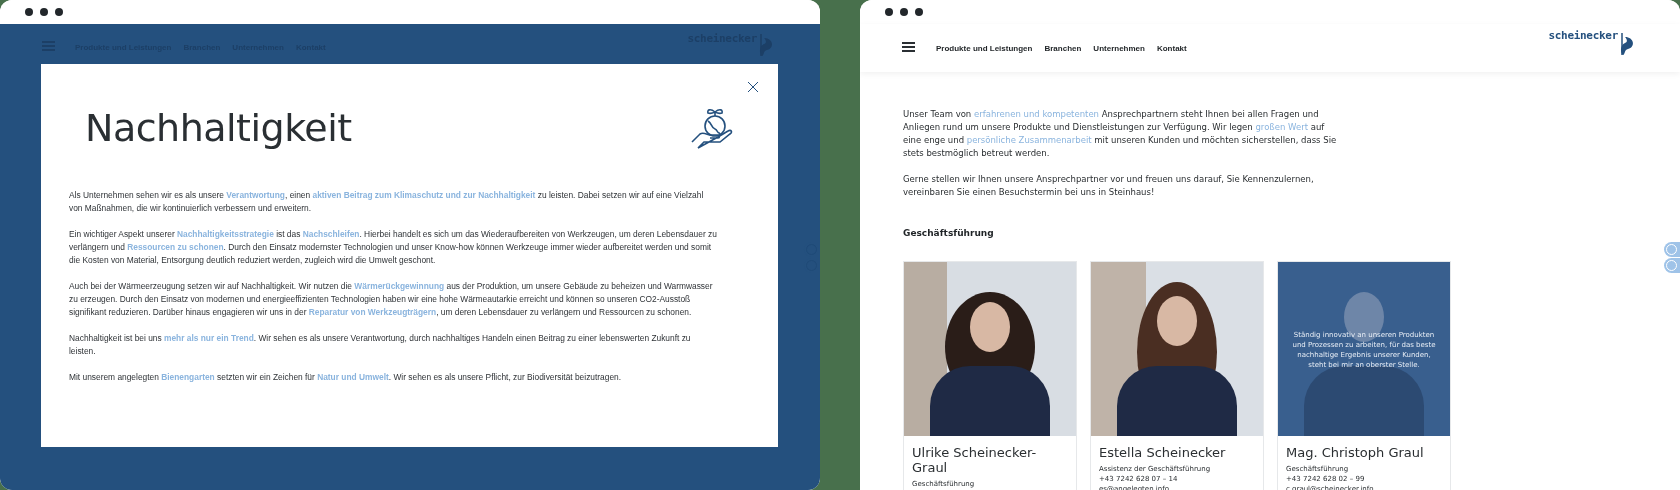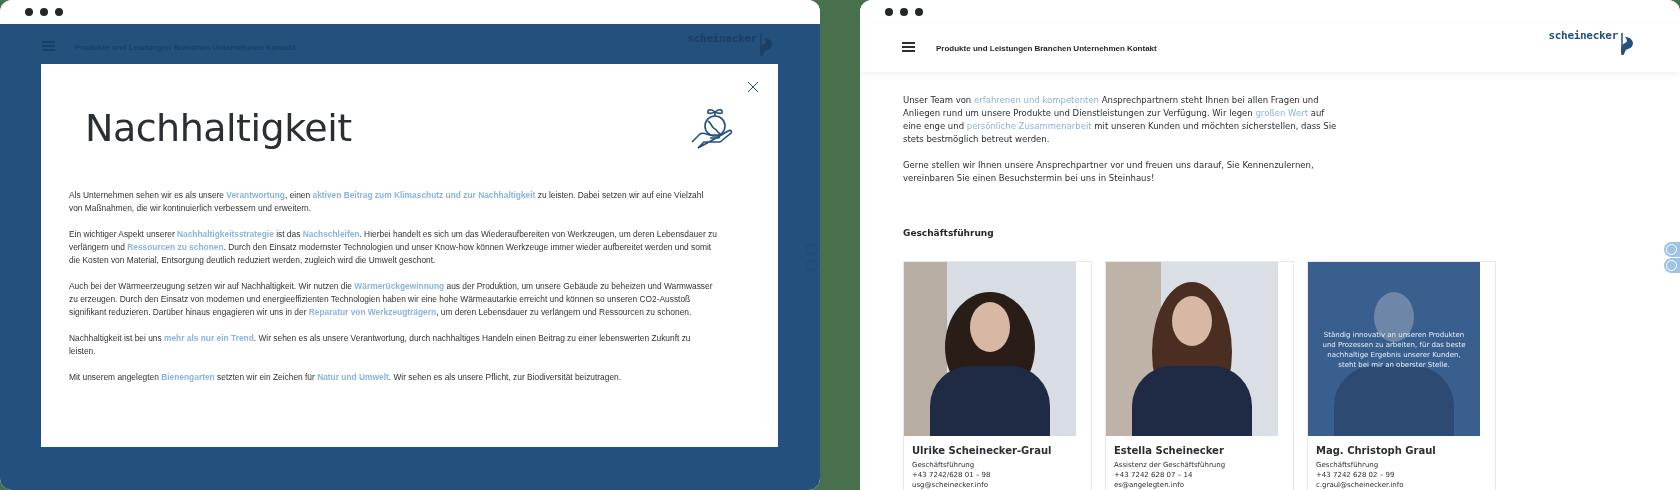--- a/index.html
+++ b/index.html
@@ -12,21 +12,21 @@
 
   .titlebar { height: 24px; position: relative; background: #fff; }
   .dots { position: absolute; left: 25px; top: 8px; display: flex; gap: 7px; }
   .dot { width: 8px; height: 8px; border-radius: 50%; background: #22272b; display: inline-block; }
 
   
   .left-body { position: absolute; top: 24px; left: 0; right: 0; bottom: 0; background: #24507e; border-radius: 0 0 10px 10px; }
   .left-nav { position: absolute; top: 0; left: 0; right: 0; height: 40px; }
   .hamburger { position: absolute; left: 42px; top: 17px; width: 13px; height: 10px; }
   .hamburger span { display: block; height: 1.5px; background: #1c3f66; margin-bottom: 2.5px; }
-  .nav-links { position: absolute; left: 75px; top: 19px; display: flex; gap: 2px; font-size: 8px; font-weight: bold; }
+  .nav-links { position: absolute; left: 75px; top: 19px; display: flex; gap: 12px; font-size: 8px; font-weight: bold; }
   .left-nav .nav-links a { color: #1c3f66; text-decoration: none; }
   .logo { position: absolute; display: flex; align-items: flex-start; }
   .logo-text { font-family: "DejaVu Sans Mono", monospace; font-weight: bold; font-size: 11px; letter-spacing: -0.3px; }
   .left-logo { right: 45px; top: 8px; }
   .left-logo .logo-text { color: #1c3f66; }
 
   .modal { position: absolute; left: 41px; top: 40px; width: 737px; height: 383px; background: #fff; }
   .modal-close { position: absolute; right: 18px; top: 16px; width: 14px; height: 14px; cursor: pointer; }
   .modal-icon { position: absolute; right: 40px; top: 40px; width: 50px; height: 50px; }
   .modal-title { position: absolute; left: 44px; top: 42px; font-size: 38px; font-weight: normal; color: #2a2f33; letter-spacing: -0.5px; font-family: "DejaVu Sans", sans-serif; }
@@ -41,41 +41,41 @@
   
   .right-body { position: absolute; top: 24px; left: 0; right: 0; bottom: 0; background: #fff; }
   .right-nav { position: absolute; top: 0; left: 0; right: 0; height: 48px; background: #fff; box-shadow: 0 2px 6px rgba(0,0,0,0.06); }
   .right-nav .hamburger span { background: #2a2f33; }
   .right-nav .nav-links a { color: #1f2326; text-decoration: none; }
   .right-nav .nav-links { top: 20px; left: 76px; }
   .right-nav .hamburger { left: 42px; top: 18px; }
   .right-logo { right: 44px; top: 5px; }
   .right-logo .logo-text { color: #24507e; }
 
-  .intro { position: absolute; left: 43px; top: 70px; width: 440px; font-size: 8.5px; line-height: 13px; color: #2a2e31; font-family: "DejaVu Sans", sans-serif; }
+  .intro { position: absolute; left: 43px; top: 84px; width: 440px; font-size: 8.5px; line-height: 13px; color: #2a2e31; font-family: "DejaVu Sans", sans-serif; }
   .intro p { margin-bottom: 13px; }
   .intro .hl { font-weight: normal; }
 
   .section-title { position: absolute; left: 43px; top: 204px; font-size: 9px; font-weight: bold; color: #1f2326; font-family: "DejaVu Sans", sans-serif; }
 
   .cards { position: absolute; left: 43px; top: 237px; display: flex; gap: 13px; }
-  .card { width: 189px; height: 230px; border: 1px solid #e6e8ea; background: #fff; }
+  .card { width: 174px; height: 230px; border: 1px solid #e6e8ea; background: #fff; }
   .photo { width: 172px; height: 174px; position: relative; overflow: hidden; }
   .photo.p1 { background: linear-gradient(90deg, #b8ada2 0 25%, #d8dde3 25% 100%); }
   .photo.p2 { background: linear-gradient(90deg, #bfb3a8 0 32%, #dadfe5 32% 100%); }
   .photo.p3 { background: #395f8e; }
   .body-shape { position: absolute; bottom: 0; left: 50%; transform: translateX(-50%); width: 120px; height: 70px; background: #1f2a45; border-radius: 40px 40px 0 0; }
   .hair { position: absolute; left: 50%; transform: translateX(-50%); border-radius: 50%; }
   .face { position: absolute; left: 50%; transform: translateX(-50%); width: 40px; height: 50px; background: #d8b8a4; border-radius: 50%; }
   .p3 .body-shape { background: #2c4a72; }
   .p3 .face { background: #6e86a8; top: 30px; }
   .quote { position: absolute; left: 12px; right: 12px; top: 68px; font-size: 7px; line-height: 10px; color: #e8eef6; text-align: center; font-family: "DejaVu Sans", sans-serif; }
 
   .card-info { padding: 9px 8px; font-family: "DejaVu Sans", sans-serif; color: #2a2e31; }
-  .card-name { font-size: 10px; font-weight: bold; margin-bottom: 4px; }
+  .card-name { font-size: 13px; font-weight: normal; margin-bottom: 4px; }
   .card-line { font-size: 7px; line-height: 10px; }
 
   .right-side-icons { position: absolute; right: 0; top: 218px; }
   .right-side-icons .side-btn { background: #9fc3e8; }
   .right-side-icons .side-btn .c { border-color: #fff; }
 </style>
 </head>
 <body>
 
 <div class="window win-left">

